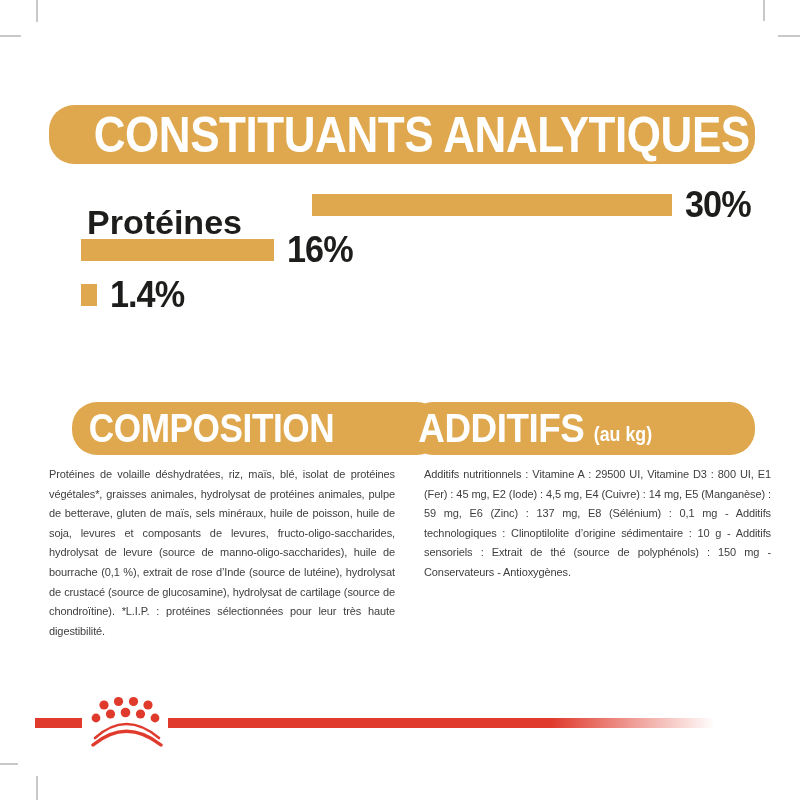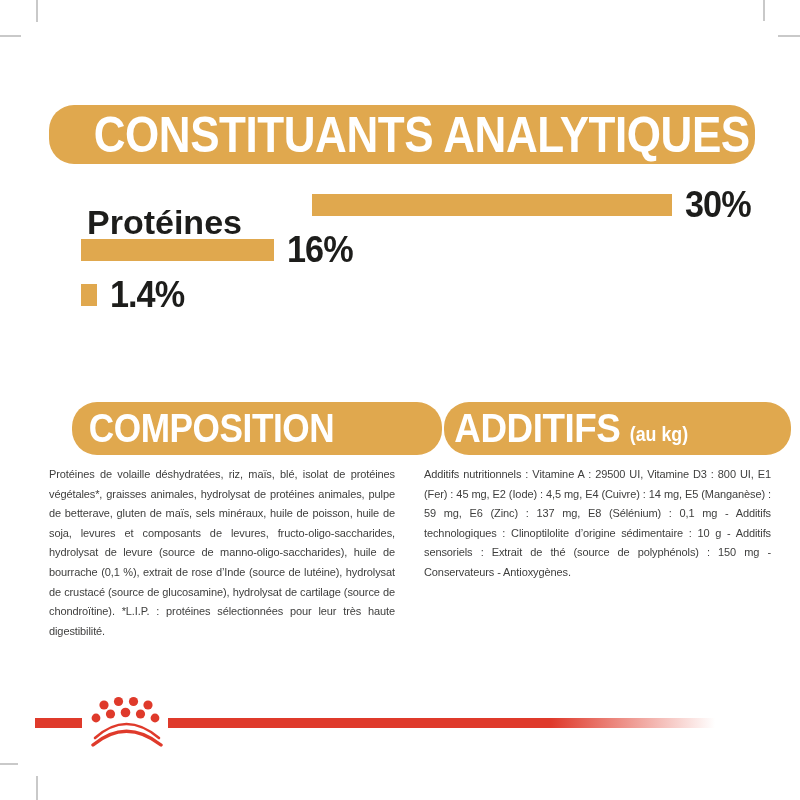--- a/index.html
+++ b/index.html
@@ -27,21 +27,21 @@
     display:inline-block;
     font-weight:bold;
     letter-spacing:-0.5px;
     transform:scaleX(0.88);
     transform-origin:50% 50%;
     white-space:nowrap;
   }
   #main-header { left:49px; top:105px; width:706px; height:59px; }
   #main-header .hdr-text { font-size:50px; }
   #comp-header { left:49px; top:402px; width:370px; height:53px;margin-left:23px; }
-  #addi-header { left:408px; top:402px; width:347px; height:53px;margin-left:36px; }
+  #addi-header { left:408px; top:402px; width:347px; height:53px; }
   .hdr-text-sm { font-size:40px; }
   .hdr-unit {
     font-weight:bold; font-size:21px;
     margin-left:8px; position:relative; top:5px;
     transform:scaleX(0.92);
     display:inline-block;
   }
   .hdr-group { display:flex; align-items:center; transform:scaleX(0.92); transform-origin:50% 50%; }
 
   

